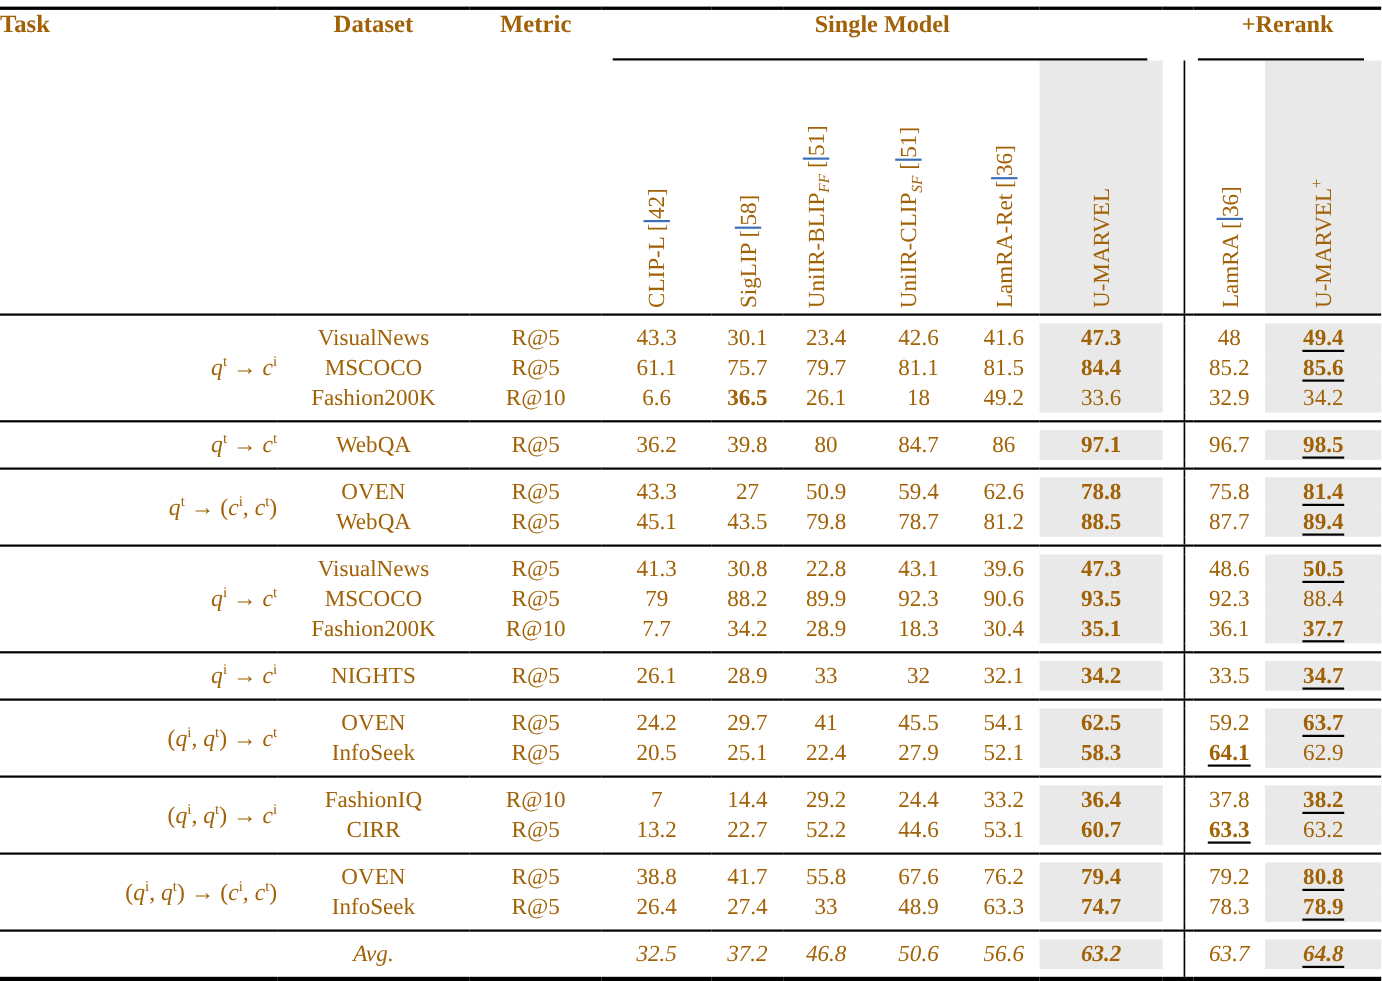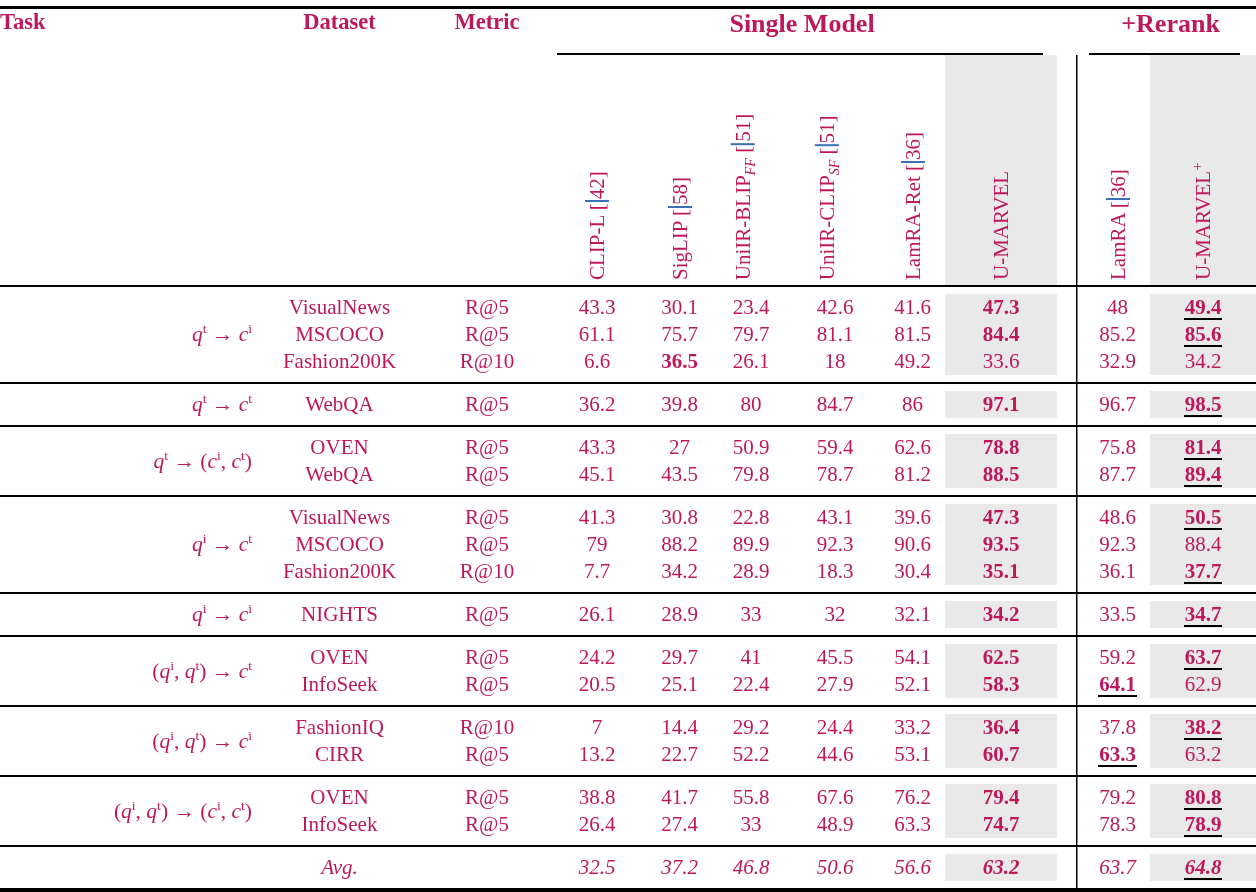--- a/index.html
+++ b/index.html
@@ -1,26 +1,26 @@
 <!DOCTYPE html>
 <html><head>
 <meta charset="utf-8">
 <style>
   html,body{margin:0;padding:0;background:#fff;}
   .page{position:relative;width:1256px;height:892px;background:#fff;overflow:hidden;
-        font-family:"Liberation Serif","DejaVu Serif",serif;color:#be185d;box-sizing:border-box;padding-top:6px;}
+        font-family:"Liberation Serif","DejaVu Serif",serif;color:#a16207;box-sizing:border-box;padding-top:6px;}
   table.results{border-collapse:collapse;table-layout:fixed;width:1256px;border-top:3.5px solid #000;}
   table.results td,table.results th{padding:0;overflow:visible;}
 
   
   thead th{font-weight:bold;}
   th.lh{font-size:22.5px;vertical-align:top;padding-top:10px;border-bottom:2.5px solid #000;}
   th.task-h{text-align:left;padding-left:20px;}
   th.ds-h,th.met-h{text-align:center;}
-  th.gh{font-size:26px;vertical-align:top;padding-top:8px;height:46px;position:relative;box-sizing:border-box;}
+  th.gh{font-size:22px;vertical-align:top;padding-top:8px;height:46px;position:relative;box-sizing:border-box;}
   th.gh::after{content:"";position:absolute;height:1.8px;background:#000;bottom:0;left:10px;right:14px;}
   th.gh.rr::after{left:4px;right:16px;}
   th.gh-gap{height:46px;}
 
   
   td.vh{vertical-align:bottom;border-bottom:2.5px solid #000;height:230px;}
   .rotwrap{position:relative;height:226px;width:100%;}
   .rot{position:absolute;bottom:5px;left:50%;margin-left:10px;display:inline-block;
        transform-origin:0 100%;transform:rotate(-90deg);white-space:nowrap;
        font-size:21px;line-height:20px;font-weight:normal;}

